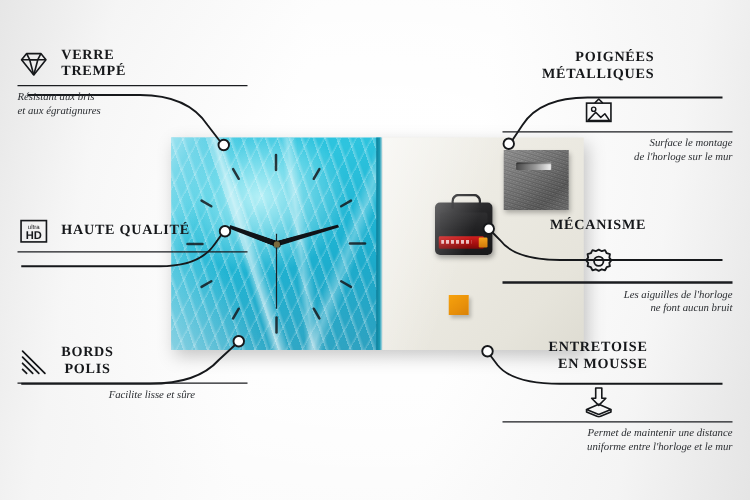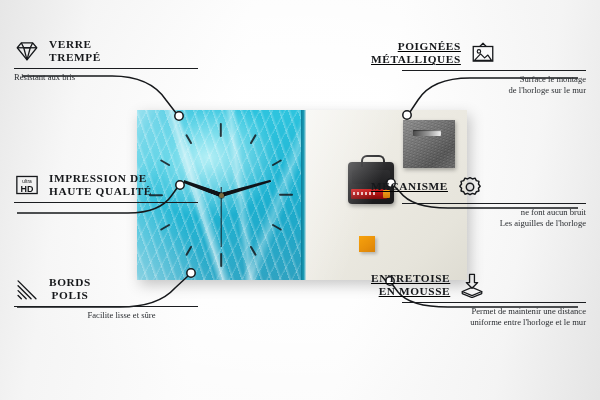--- a/index.html
+++ b/index.html
@@ -118,30 +118,30 @@
     position:absolute;left:53px;top:126px;width:16px;height:16px;
     background:linear-gradient(145deg,#f7a20c,#e8900a 60%,#d98208);
     box-shadow:2px 2px 3px rgba(0,0,0,.22);
   }
 
   
   .callout{position:absolute;width:215px;}
   .callout.left{text-align:left;}
   .callout.right{text-align:right;}
   .ca-head{display:flex;align-items:center;gap:9px;}
-  .callout.right .ca-head{flex-direction:row;justify-content:flex-start;text-decoration:underline;}
+  .callout.right .ca-head{flex-direction:column;justify-content:flex-end;}
   .ca-title{
     font-family:"Liberation Serif", serif;
     font-weight:700;font-size:11.3px;letter-spacing:.6px;color:#16181b;
     line-height:1.18;text-transform:uppercase;
   }
   .ca-rule{height:1.3px;background:#1b1d20;margin:3px 0 3px 0;}
   .ca-sub{
     font-family:"Liberation Serif", serif;
-    font-size:8.6px;color:#2a2d31;line-height:1.3;
+    font-size:8.6px;color:#2a2d31;line-height:1.3;font-style:italic;
   }
   .ic{width:26px;height:26px;flex:0 0 26px;display:block;}
 
   #c-verre{left:14px;top:38px;}
   #c-verre .ca-rule{width:184px;}
   #c-impr{left:14px;top:172px;}
   #c-impr .ca-rule{width:184px;}
   #c-bords{left:14px;top:276px;text-align:center;}
   #c-bords .ca-rule{width:184px;}
 
@@ -264,32 +264,32 @@
         </g>
       </svg>
       <div class="ca-title">
         <div>VERRE</div>
         <div>TREMPÉ</div>
       </div>
     </div>
     <div class="ca-rule"></div>
     <div class="ca-sub">
       <div>Résistant aux bris</div>
+      <div>et aux égratignures</div>
     </div>
   </div>
 
   <div class="callout left" id="c-impr">
     <div class="ca-head">
       <svg class="ic" viewBox="0 0 32 32">
         <rect x="3.5" y="5.5" width="25" height="21" fill="none" stroke="#16181b" stroke-width="1.6"></rect>
         <text x="16" y="14" text-anchor="middle" font-family="Liberation Sans, sans-serif" font-size="6" fill="#16181b">ultra</text>
         <text x="16" y="24" text-anchor="middle" font-family="Liberation Sans, sans-serif" font-size="11" font-weight="bold" fill="#16181b">HD</text>
       </svg>
       <div class="ca-title">
-        <div>IMPRESSION DE</div>
         <div>HAUTE QUALITÉ</div>
       </div>
     </div>
     <div class="ca-rule"></div>
   </div>
 
   <div class="callout left" id="c-bords">
     <div class="ca-head">
       <svg class="ic" viewBox="0 0 32 32">
         <g stroke="#16181b" stroke-width="1.7" stroke-linecap="round">
@@ -337,22 +337,22 @@
       </div>
       <svg class="ic" viewBox="0 0 32 32">
         <g fill="none" stroke="#16181b" stroke-width="1.8" stroke-linejoin="round">
           <path d="M16 4.5 l3 1.6 3.2-1.0 1.6 3.0 3.2 1.0 -0.6 3.3 2.1 2.6 -2.1 2.6 0.6 3.3 -3.2 1.0 -1.6 3.0 -3.2-1.0 -3 1.6 -3-1.6 -3.2 1.0 -1.6-3.0 -3.2-1.0 0.6-3.3 -2.1-2.6 2.1-2.6 -0.6-3.3 3.2-1.0 1.6-3.0 3.2 1.0 Z"></path>
           <circle cx="16" cy="16" r="4.6"></circle>
         </g>
       </svg>
     </div>
     <div class="ca-rule"></div>
     <div class="ca-sub">
+      <div>Les aiguilles de l'horloge</div>
       <div>ne font aucun bruit</div>
-      <div>Les aiguilles de l'horloge</div>
     </div>
   </div>
 
   <div class="callout right" id="c-entre">
     <div class="ca-head">
       <div class="ca-title">
         <div>ENTRETOISE</div>
         <div>EN MOUSSE</div>
       </div>
       <svg class="ic" viewBox="0 0 32 32">

